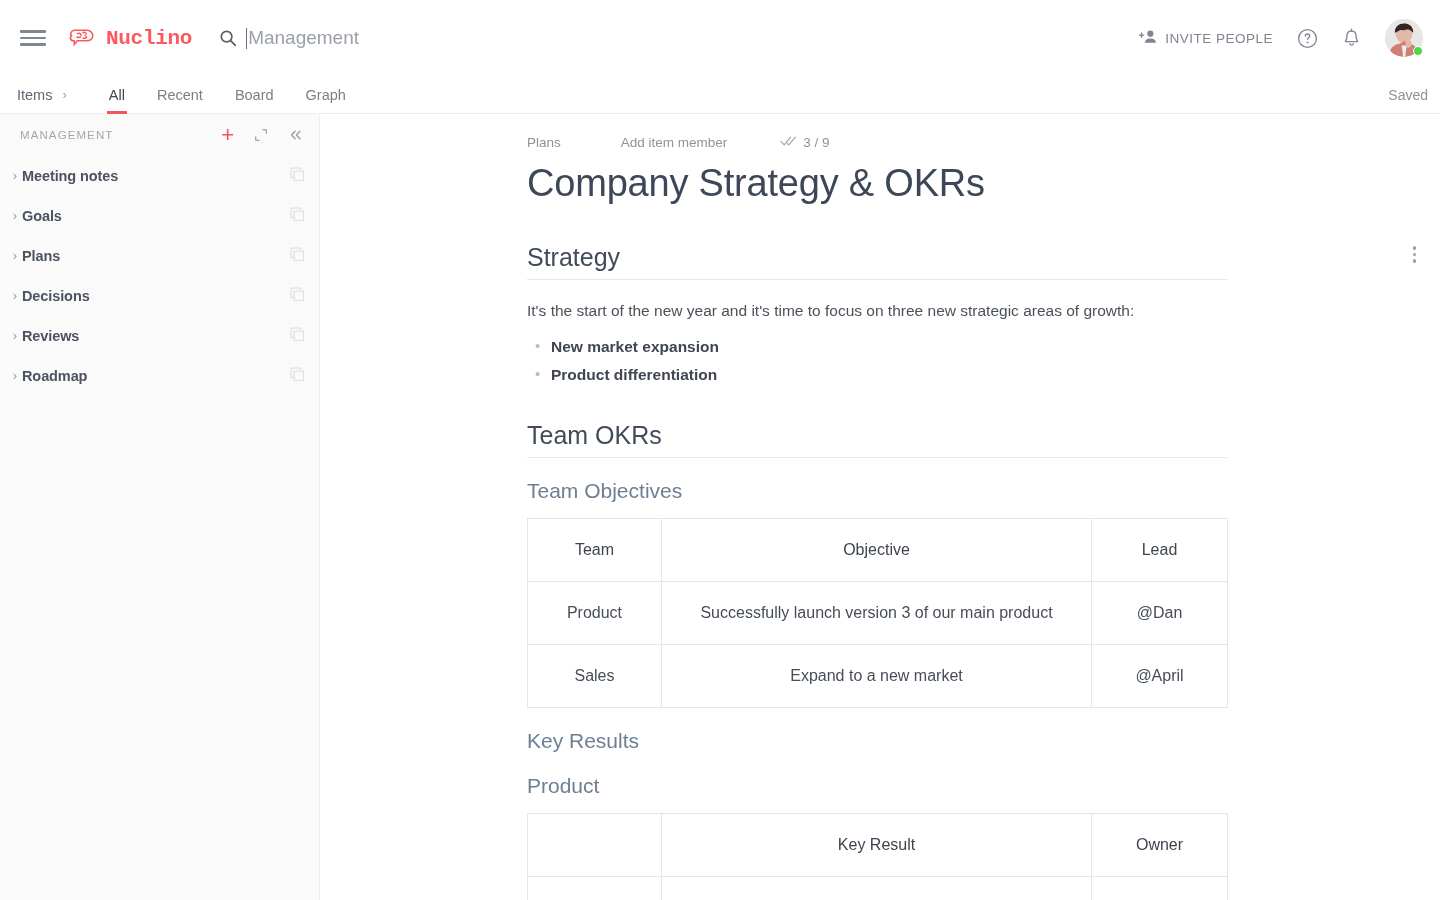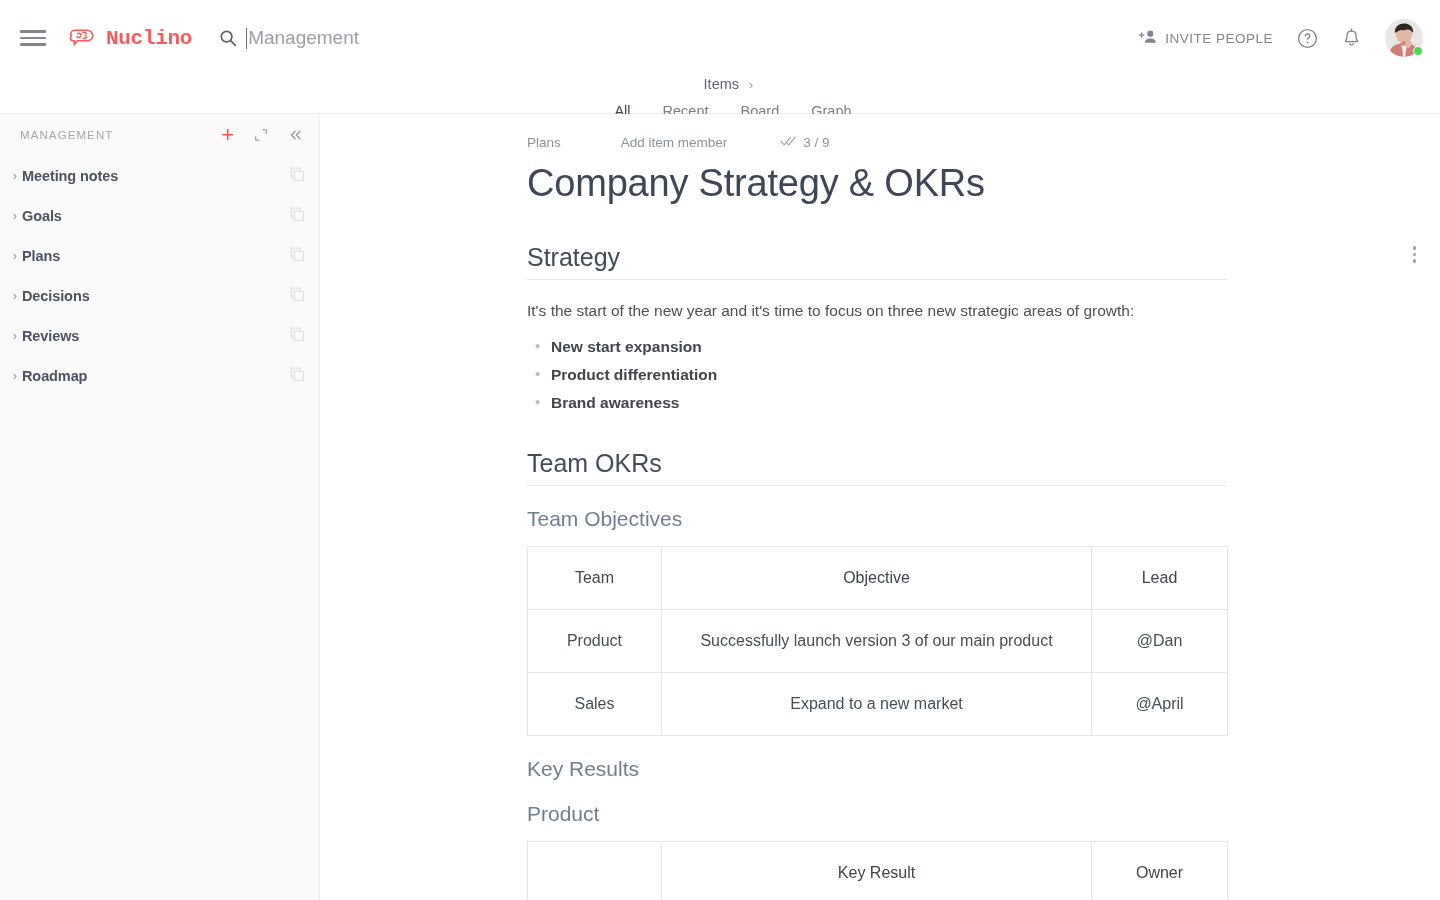--- a/index.html
+++ b/index.html
@@ -65,21 +65,20 @@
     width: 10px; height: 10px; border-radius: 50%;
     background: #52d74a; border: 1.5px solid #ffffff;
   }
 
   
   .tabbar {
     position: absolute; top: 76px; left: 0; width: 1440px; height: 38px;
     display: flex; align-items: center;
     border-bottom: 1px solid #ededed;
     background: #fff;
-    flex-direction: column;
   }
   .items-crumb {
     display: flex; align-items: center; gap: 10px;
     margin-left: 17px; color: #5e6672; font-size: 14.5px; cursor: pointer;
   }
   .items-crumb .chev { color: #9aa0a8; font-size: 13px; }
   .tabs { display: flex; align-items: flex-end; margin-left: 26px; gap: 0; height: 38px; }
   .tab {
     position: relative; height: 38px; display: flex; align-items: center;
     padding: 0 16px; font-size: 14.5px; color: #797f89; cursor: pointer;
@@ -407,23 +406,22 @@
           </span>
           <span>3 / 9</span>
         </span>
       </div>
 
       <h1 class="doc-title">Company Strategy &amp; OKRs</h1>
 
       <h2 class="sec">Strategy</h2>
       <p class="body">It's the start of the new year and it's time to focus on three new strategic areas of growth:</p>
       <ul class="bullets">
-        <li>New start expansion</li>
+        <li>New market expansion</li>
         <li>Product differentiation</li>
-        <li>Brand awareness</li>
       </ul>
 
       <h2 class="sec">Team OKRs</h2>
       <h3 class="sub">Team Objectives</h3>
 
       <table class="doc-table">
         <colgroup>
             <col class="col-a">
             <col class="col-b">
             <col class="col-c">

